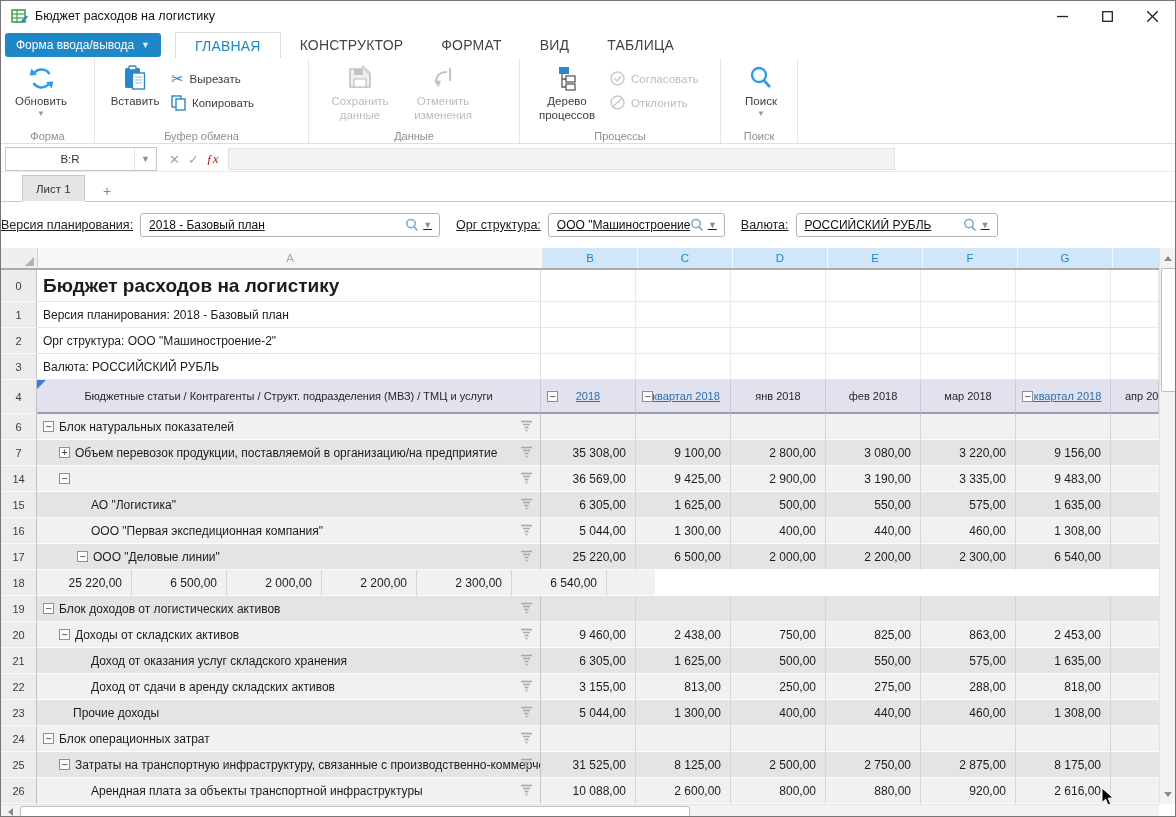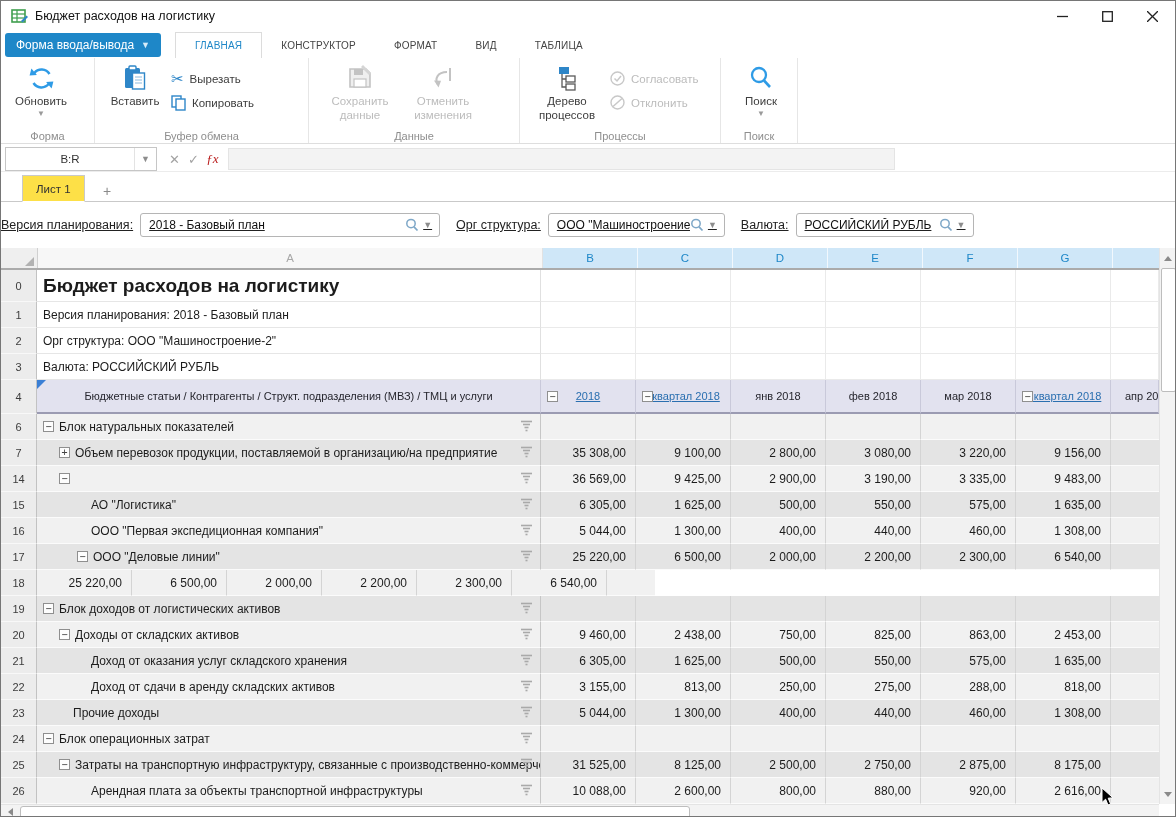--- a/index.html
+++ b/index.html
@@ -7,21 +7,21 @@
   
   .titlebar{height:30px;display:flex;align-items:center;padding-left:10px;position:relative;}
   .title-text{font-size:12.5px;color:#111;margin-left:7px;}
   .win-controls{position:absolute;right:0;top:0;height:30px;display:flex;}
   .win-btn{width:45px;height:30px;display:flex;align-items:center;justify-content:center;color:#222;}
   
   .menubar{height:27px;display:flex;align-items:flex-end;position:relative;}
   .form-btn{margin:0 0 1px 4px;background:#1e87c8;color:#fff;font-size:12px;height:24px;border-radius:3px;padding:0 11px;display:flex;align-items:center;gap:7px;cursor:default;}
   .form-btn .caret{font-size:9px;color:#d6ecf9;}
   .tabs{display:flex;margin-left:14px;height:26px;}
-  .tab{padding:12px 19px;font-size:10px;color:#444;display:flex;align-items:center;letter-spacing:.2px;}
+  .tab{padding:12px 19px;font-size:14px;color:#444;display:flex;align-items:center;letter-spacing:.2px;}
   .tab.active{color:#1e87c8;background:#fff;border:1px solid #dcdcdc;border-bottom:none;}
   
   .ribbon{height:85px;display:flex;border-bottom:1px solid #dedede;background:#fff;}
   .rgroup{position:relative;display:flex;align-items:flex-start;padding:3px 10px 14px;border-right:1px solid #e6e6e6;}
   .rgroup-caption{position:absolute;bottom:1px;left:0;right:0;text-align:center;font-size:11px;color:#8e8e8e;}
   .bigbtn{display:flex;flex-direction:column;align-items:center;margin:1px 4px;font-size:11.5px;color:#3d3d3d;min-width:52px;text-align:center;line-height:1.25;}
   .bigbtn .ic{height:32px;display:flex;align-items:center;justify-content:center;}
   .bigbtn .caret{font-size:8px;color:#9a9a9a;margin-top:1px;}
   .bigbtn.disabled{color:#bcbcbc;}
   .smallcol{display:flex;flex-direction:column;gap:9px;margin:10px 2px 0 6px;}
@@ -32,21 +32,21 @@
   .fbar{height:28px;display:flex;align-items:center;padding:3px 4px 0;border-bottom:1px solid #ececec;box-sizing:border-box;}
   .namebox{width:150px;height:22px;border:1px solid #c6c6c6;display:flex;align-items:center;background:#fff;font-size:11.5px;color:#333;}
   .namebox .nb-val{flex:1;text-align:center;}
   .namebox .caret{color:#8d8d8d;font-size:9px;padding:0 6px;border-left:1px solid #e3e3e3;height:100%;display:flex;align-items:center;}
   .fb-ic{width:19px;text-align:center;color:#a2a2a2;font-size:13px;}
   .fb-fx{font-style:italic;color:#b91c1c;font-size:13px;font-family:"Liberation Serif",serif;}
   .fb-input{margin-left:6px;width:665px;height:20px;background:#f3f3f3;border:1px solid #e4e4e4;}
   
   .stabs{height:30px;position:relative;}
   .stabs .baseline{position:absolute;left:0;right:0;bottom:0;border-bottom:1px solid #c9c9c9;}
-  .stab{position:absolute;left:21px;bottom:0;height:25px;background:#fde047;border:1px solid #c9c9c9;border-bottom:1px solid #fff;padding:0 13px;font-size:11.5px;color:#333;display:flex;align-items:center;z-index:2;}
+  .stab{position:absolute;left:21px;bottom:0;height:25px;background:#e5e5e5;border:1px solid #c9c9c9;border-bottom:1px solid #fff;padding:0 13px;font-size:11.5px;color:#333;display:flex;align-items:center;z-index:2;}
   .stab-add{position:absolute;left:95px;bottom:3px;width:22px;text-align:center;color:#8a8a8a;font-size:14px;}
   
   .filters{height:46px;display:flex;align-items:center;font-size:12.5px;color:#222;background:#fff;text-decoration:underline;}
   .flt-label{margin-right:7px;white-space:nowrap;}
   .flt-box{display:flex;align-items:center;border:1px solid #b5b5b5;border-radius:3px;height:24px;background:#fff;margin-right:16px;box-sizing:border-box;}
   .flt-val{flex:1;padding:0 8px;font-size:12px;color:#111;white-space:nowrap;overflow:hidden;}
   .flt-caret{color:#8d8d8d;font-size:9px;padding:0 7px 0 4px;}
   
   .grid{position:relative;width:1174px;}
   .letters-row{display:flex;height:20px;border-bottom:2px solid #ababab;box-sizing:content-box;}
@@ -301,21 +301,21 @@
       <span class="flt-val">ООО "Машиностроение-2"</span>
       <span style="display:inline-flex;">
           <svg width="14" height="14" viewBox="0 0 14 14" fill="none">
             <circle cx="6" cy="5.6" r="4.2" stroke="#7fa8c8" stroke-width="1.5"></circle>
             <line x1="9" y1="8.8" x2="12.5" y2="12.5" stroke="#7fa8c8" stroke-width="1.7"></line>
           </svg>
         </span>
       <span class="flt-caret">▼</span>
     </div>
     <span class="flt-label">Валюта:</span>
-    <div class="flt-box" style="width:178px;">
+    <div class="flt-box" style="width:202px;">
       <span class="flt-val">РОССИЙСКИЙ РУБЛЬ</span>
       <span style="display:inline-flex;">
           <svg width="14" height="14" viewBox="0 0 14 14" fill="none">
             <circle cx="6" cy="5.6" r="4.2" stroke="#7fa8c8" stroke-width="1.5"></circle>
             <line x1="9" y1="8.8" x2="12.5" y2="12.5" stroke="#7fa8c8" stroke-width="1.7"></line>
           </svg>
         </span>
       <span class="flt-caret">▼</span>
     </div>
   </div>

